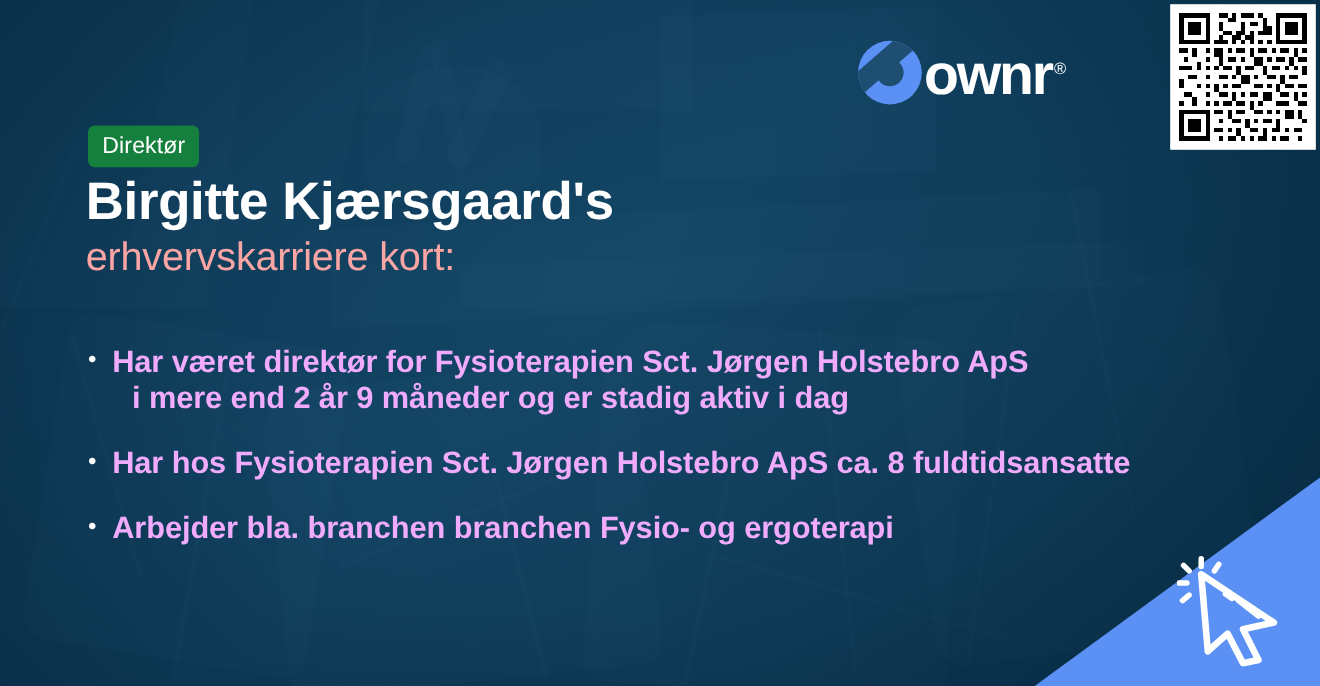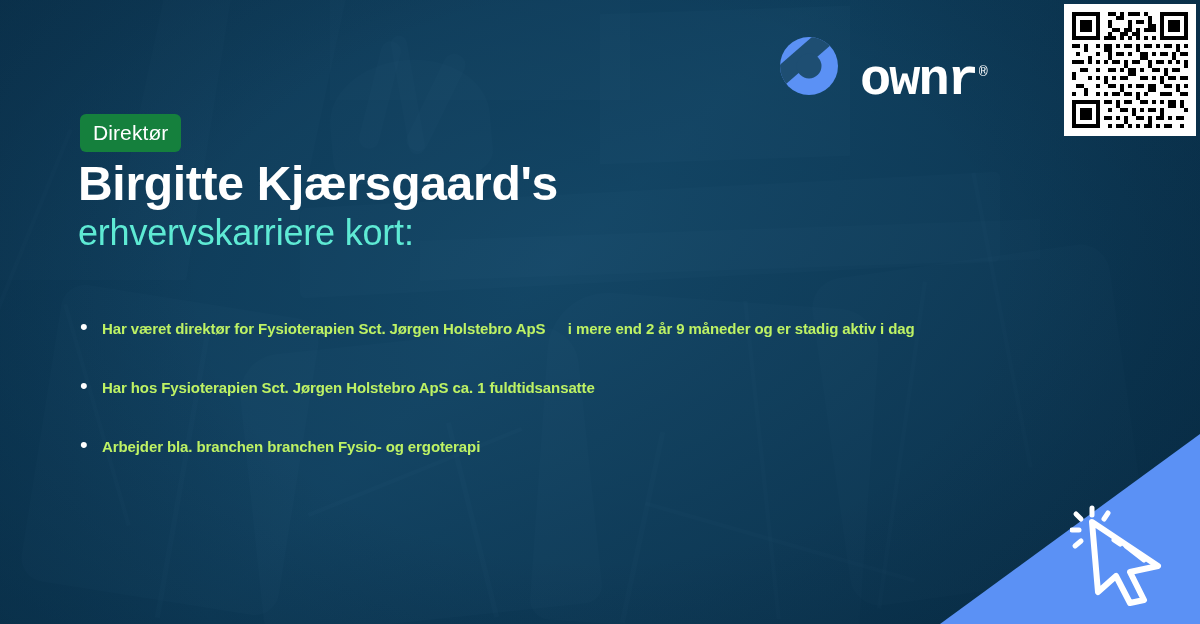--- a/index.html
+++ b/index.html
@@ -106,21 +106,21 @@
     font-weight: bold;
     letter-spacing: -0.3px;
     line-height: 1.1;
     white-space: nowrap;
   }
 
   .subtitle {
     position: absolute;
     left: 78px;
     top: 212px;
-    color: #5eead4;
+    color: #fca5a5;
     font-size: 36px;
     font-weight: normal;
     letter-spacing: -0.2px;
     line-height: 1.15;
     white-space: nowrap;
   }
 
   .bullets {
     position: absolute;
     left: 80px;
@@ -137,22 +137,22 @@
     font-size: 22px;
     line-height: 30px;
     width: 22px;
     flex: 0 0 22px;
     text-align: left;
   }
   .bullet-lines {
     flex: 1 1 auto;
   }
   .bullet-line {
-    color: #bef264;
-    font-size: 15px;
+    color: #f0abfc;
+    font-size: 28px;
     font-weight: bold;
     line-height: 33px;
     letter-spacing: -0.1px;
     white-space: nowrap;
   }
   .bullet-line.cont {
     padding-left: 18px;
     margin-top: 16px;
   }
 
@@ -169,24 +169,23 @@
     width: 62px;
     height: 62px;
     flex: 0 0 62px;
   }
   .logo-word {
     color: #ffffff;
     font-size: 52px;
     font-weight: bold;
     letter-spacing: -2px;
     line-height: 1;
-    margin-left: 20px;
+    margin-left: 0;
     position: relative;
-    top: 15px;
-    font-family: Liberation Mono, monospace;
+    top: 2px;
   }
   .logo-reg {
     color: #ffffff;
     font-size: 15px;
     line-height: 1;
     position: relative;
     top: -18px;
     margin-left: 2px;
     font-weight: normal;
   }
@@ -272,21 +271,21 @@
         <span class="bullet-dot">•</span>
         <span class="bullet-lines">
           <span class="bullet-line">Har været direktør for Fysioterapien Sct. Jørgen Holstebro ApS</span>
           <span class="bullet-line cont">i mere end 2 år 9 måneder og er stadig aktiv i dag</span>
         </span>
       </div>
 
       <div class="bullet-item">
         <span class="bullet-dot">•</span>
         <span class="bullet-lines">
-          <span class="bullet-line">Har hos Fysioterapien Sct. Jørgen Holstebro ApS ca. 1 fuldtidsansatte</span>
+          <span class="bullet-line">Har hos Fysioterapien Sct. Jørgen Holstebro ApS ca. 8 fuldtidsansatte</span>
         </span>
       </div>
 
       <div class="bullet-item">
         <span class="bullet-dot">•</span>
         <span class="bullet-lines">
           <span class="bullet-line">Arbejder bla. branchen branchen Fysio- og ergoterapi</span>
         </span>
       </div>
 

